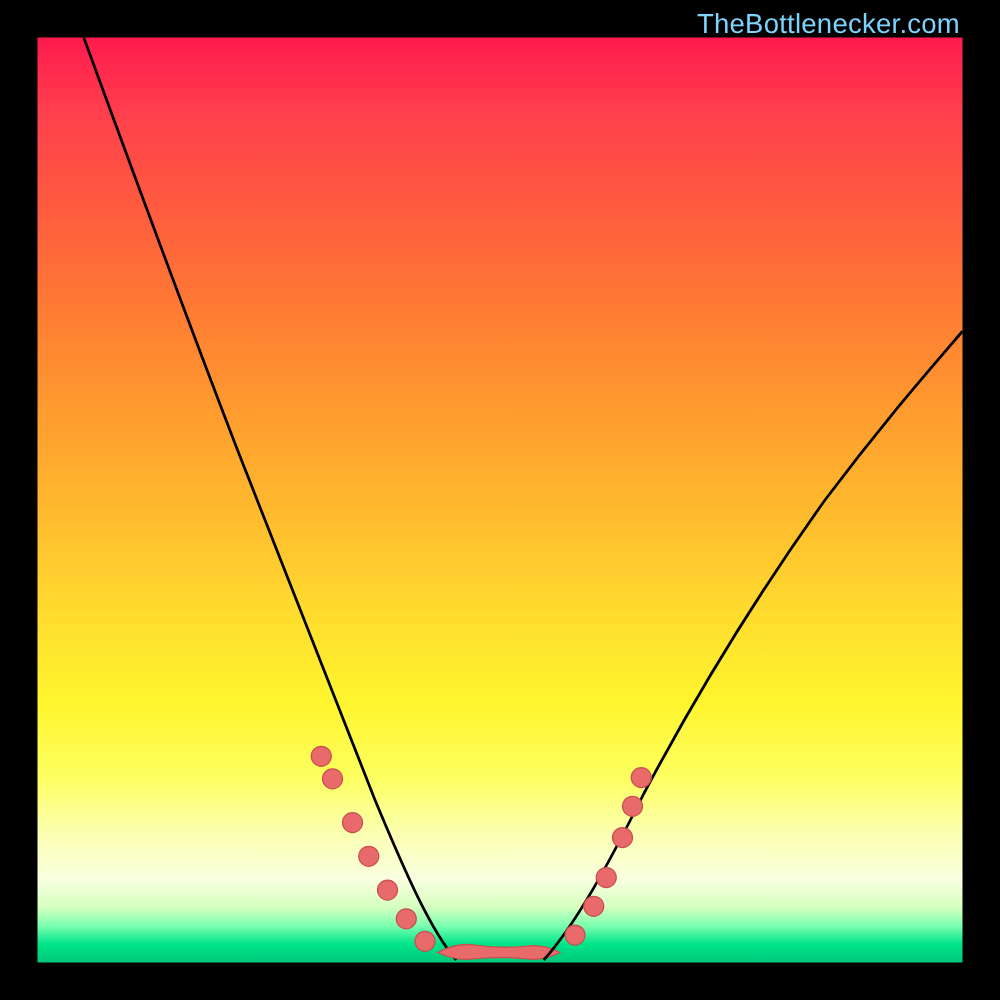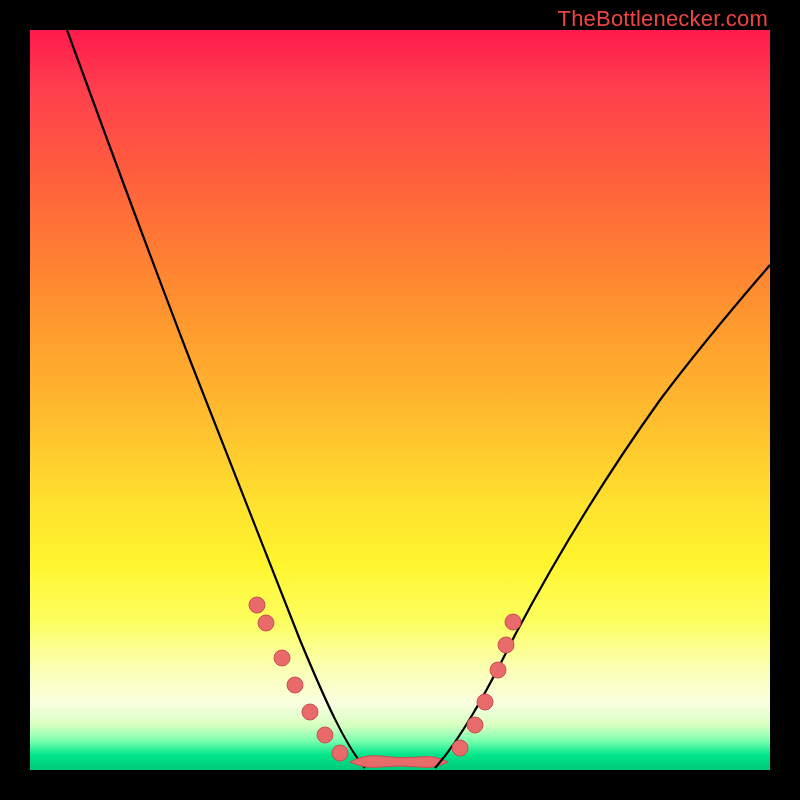--- a/index.html
+++ b/index.html
@@ -38,21 +38,21 @@
       #d6ffc0 94%,
       #7dffb0 96%,
       #00e58a 98%,
       #00c97a 100%
     );
   }
   .watermark {
     position: absolute;
     top: 6px;
     right: 32px;
-    color: #ef4444;
+    color: #7dd3fc;
     font-size: 22px;
     font-weight: 500;
     letter-spacing: 0.2px;
     user-select: none;
   }
   svg.curve {
     position: absolute;
     left: 0;
     top: 0;
     width: 740px;

